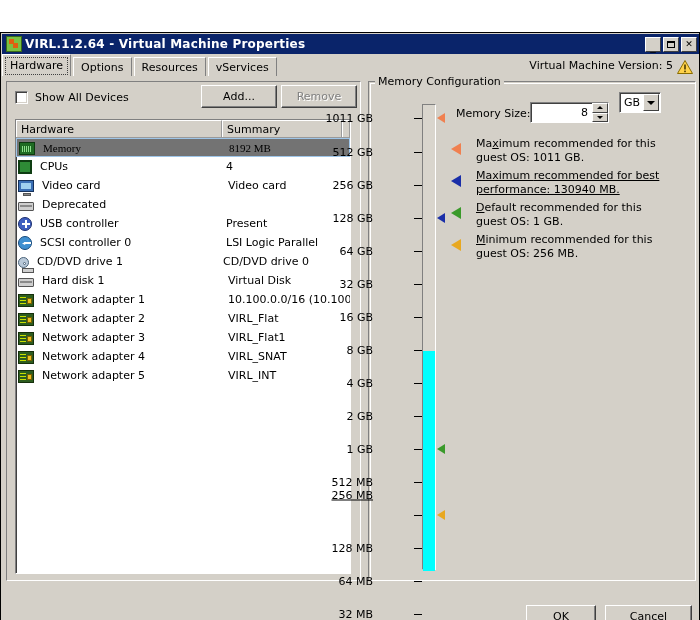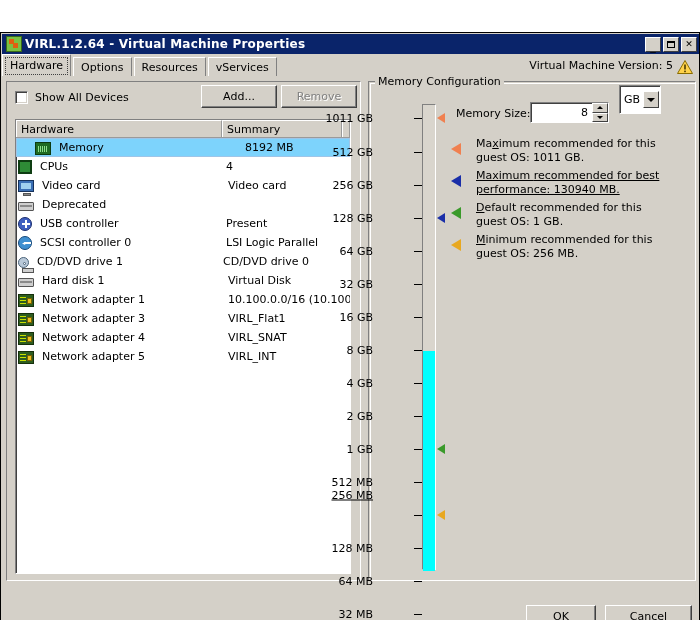--- a/index.html
+++ b/index.html
@@ -224,23 +224,24 @@
 
   .hwrow {
     display: flex;
     align-items: center;
     height: 19px;
     font-size: 11px;
     padding-left: 2px;
     box-sizing: border-box;
   }
   .hwrow.selected {
-    background: #7dd3fc;
+    background: #737373;
     border: 1px solid #9ec5e8;
-    padding-left: 18px;
+    padding-left: 2px;
+    font-family: Liberation Serif, serif;
   }
   .hw-icon {
     width: 16px; height: 16px;
     margin-right: 8px;
     position: relative;
     flex: 0 0 auto;
   }
   .hw-name { width: 186px; flex: 0 0 auto; }
   .hw-sum  { flex: 1 1 auto; overflow: hidden; white-space: nowrap; }
 
@@ -332,22 +333,22 @@
     border-left: 1px solid #fff;
     border-right: 1px solid #404040;
     border-bottom: 1px solid #404040;
     box-sizing: border-box;
     display: flex; align-items: center; justify-content: center;
   }
   .tri-up { width:0;height:0;border-left:3px solid transparent;border-right:3px solid transparent;border-bottom:3px solid #000; }
   .tri-dn { width:0;height:0;border-left:3px solid transparent;border-right:3px solid transparent;border-top:3px solid #000; }
 
   .combo {
-    position: absolute; left: 618px; top: 52px;
-    width: 42px; height: 29px;
+    position: absolute; left: 618px; top: 59px;
+    width: 42px; height: 21px;
     background: #fff;
     border-top: 1px solid #808080;
     border-left: 1px solid #808080;
     border-right: 1px solid #fff;
     border-bottom: 1px solid #fff;
     box-shadow: inset 1px 1px 0 #404040;
     box-sizing: border-box;
     display: flex; align-items: center;
   }
   .combo-value { flex: 1 1 auto; padding-left: 4px; font-size: 11px; }
@@ -542,20 +543,25 @@
         </div>
         <div class="hwrow">
           <div class="hw-icon ic-disk"></div>
           <div class="hw-name">Hard disk 1</div>
           <div class="hw-sum">Virtual Disk</div>
         </div>
         <div class="hwrow">
           <div class="hw-icon ic-nic"></div>
           <div class="hw-name">Network adapter 1</div>
           <div class="hw-sum">10.100.0.0/16 (10.100....</div>
+        </div>
+        <div class="hwrow">
+          <div class="hw-icon ic-nic"></div>
+          <div class="hw-name">Network adapter 2</div>
+          <div class="hw-sum">VIRL_Flat</div>
         </div>
         <div class="hwrow">
           <div class="hw-icon ic-nic"></div>
           <div class="hw-name">Network adapter 3</div>
           <div class="hw-sum">VIRL_Flat1</div>
         </div>
         <div class="hwrow">
           <div class="hw-icon ic-nic"></div>
           <div class="hw-name">Network adapter 4</div>
           <div class="hw-sum">VIRL_SNAT</div>

